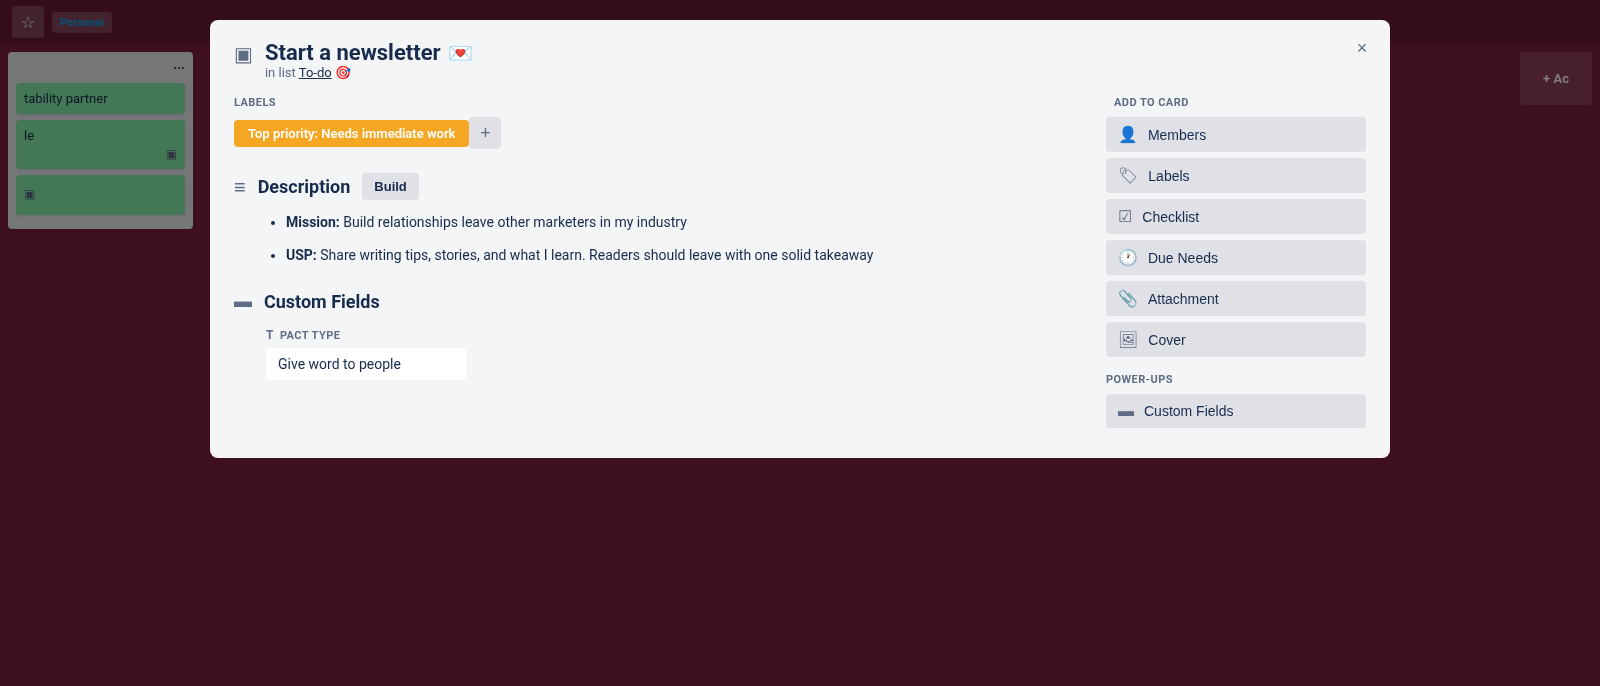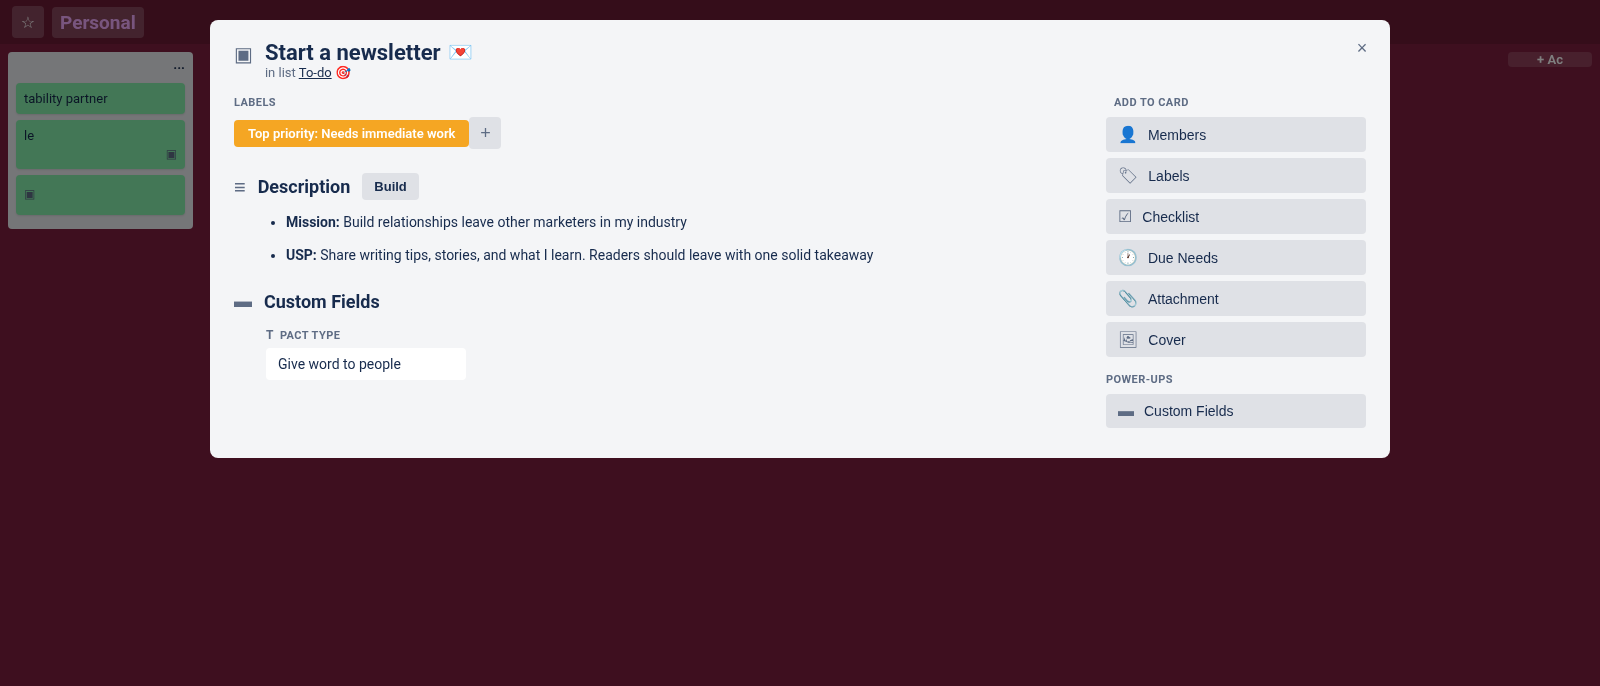--- a/index.html
+++ b/index.html
@@ -37,22 +37,22 @@
     .board-header-star {
       width: 32px; height: 32px;
       border-radius: 4px;
       background: rgba(255,255,255,0.2);
       display: flex; align-items: center; justify-content: center;
       color: #fff;
       font-size: 16px;
     }
 
     .board-header-title {
-      color: #f0abfc;
-      font-size: 19px;
+      color: #0ea5e9;
+      font-size: 11px;
       font-weight: 700;
       background: rgba(255,255,255,0.2);
       padding: 4px 8px;
       border-radius: 4px;
     }
 
     
     .bg-list {
       position: absolute;
       left: 8px;
@@ -89,24 +89,24 @@
       margin-top: 4px;
       color: #5e6c84;
       font-size: 12px;
     }
 
     
     .bg-right-list {
       position: absolute;
       right: 8px;
       top: 52px;
-      width: 84px;
+      width: 72px;
       background: rgba(255,255,255,0.15);
       border-radius: 4px;
-      padding: 0;
+      padding: 19px;
       display: flex;
       align-items: center;
       justify-content: center;
     }
 
     .bg-add-list {
       color: #fff;
       font-size: 13px;
       font-weight: 600;
     }
@@ -151,21 +151,21 @@
 
     .modal-header-content {
       flex: 1;
     }
 
     .modal-title {
       font-size: 22px;
       font-weight: 700;
       color: #172b4d;
       display: flex;
-      align-items: flex-start;
+      align-items: center;
       gap: 8px;
     }
 
     .modal-title-emoji {
       font-size: 20px;
     }
 
     .modal-subtitle {
       font-size: 13px;
       color: #5e6c84;

